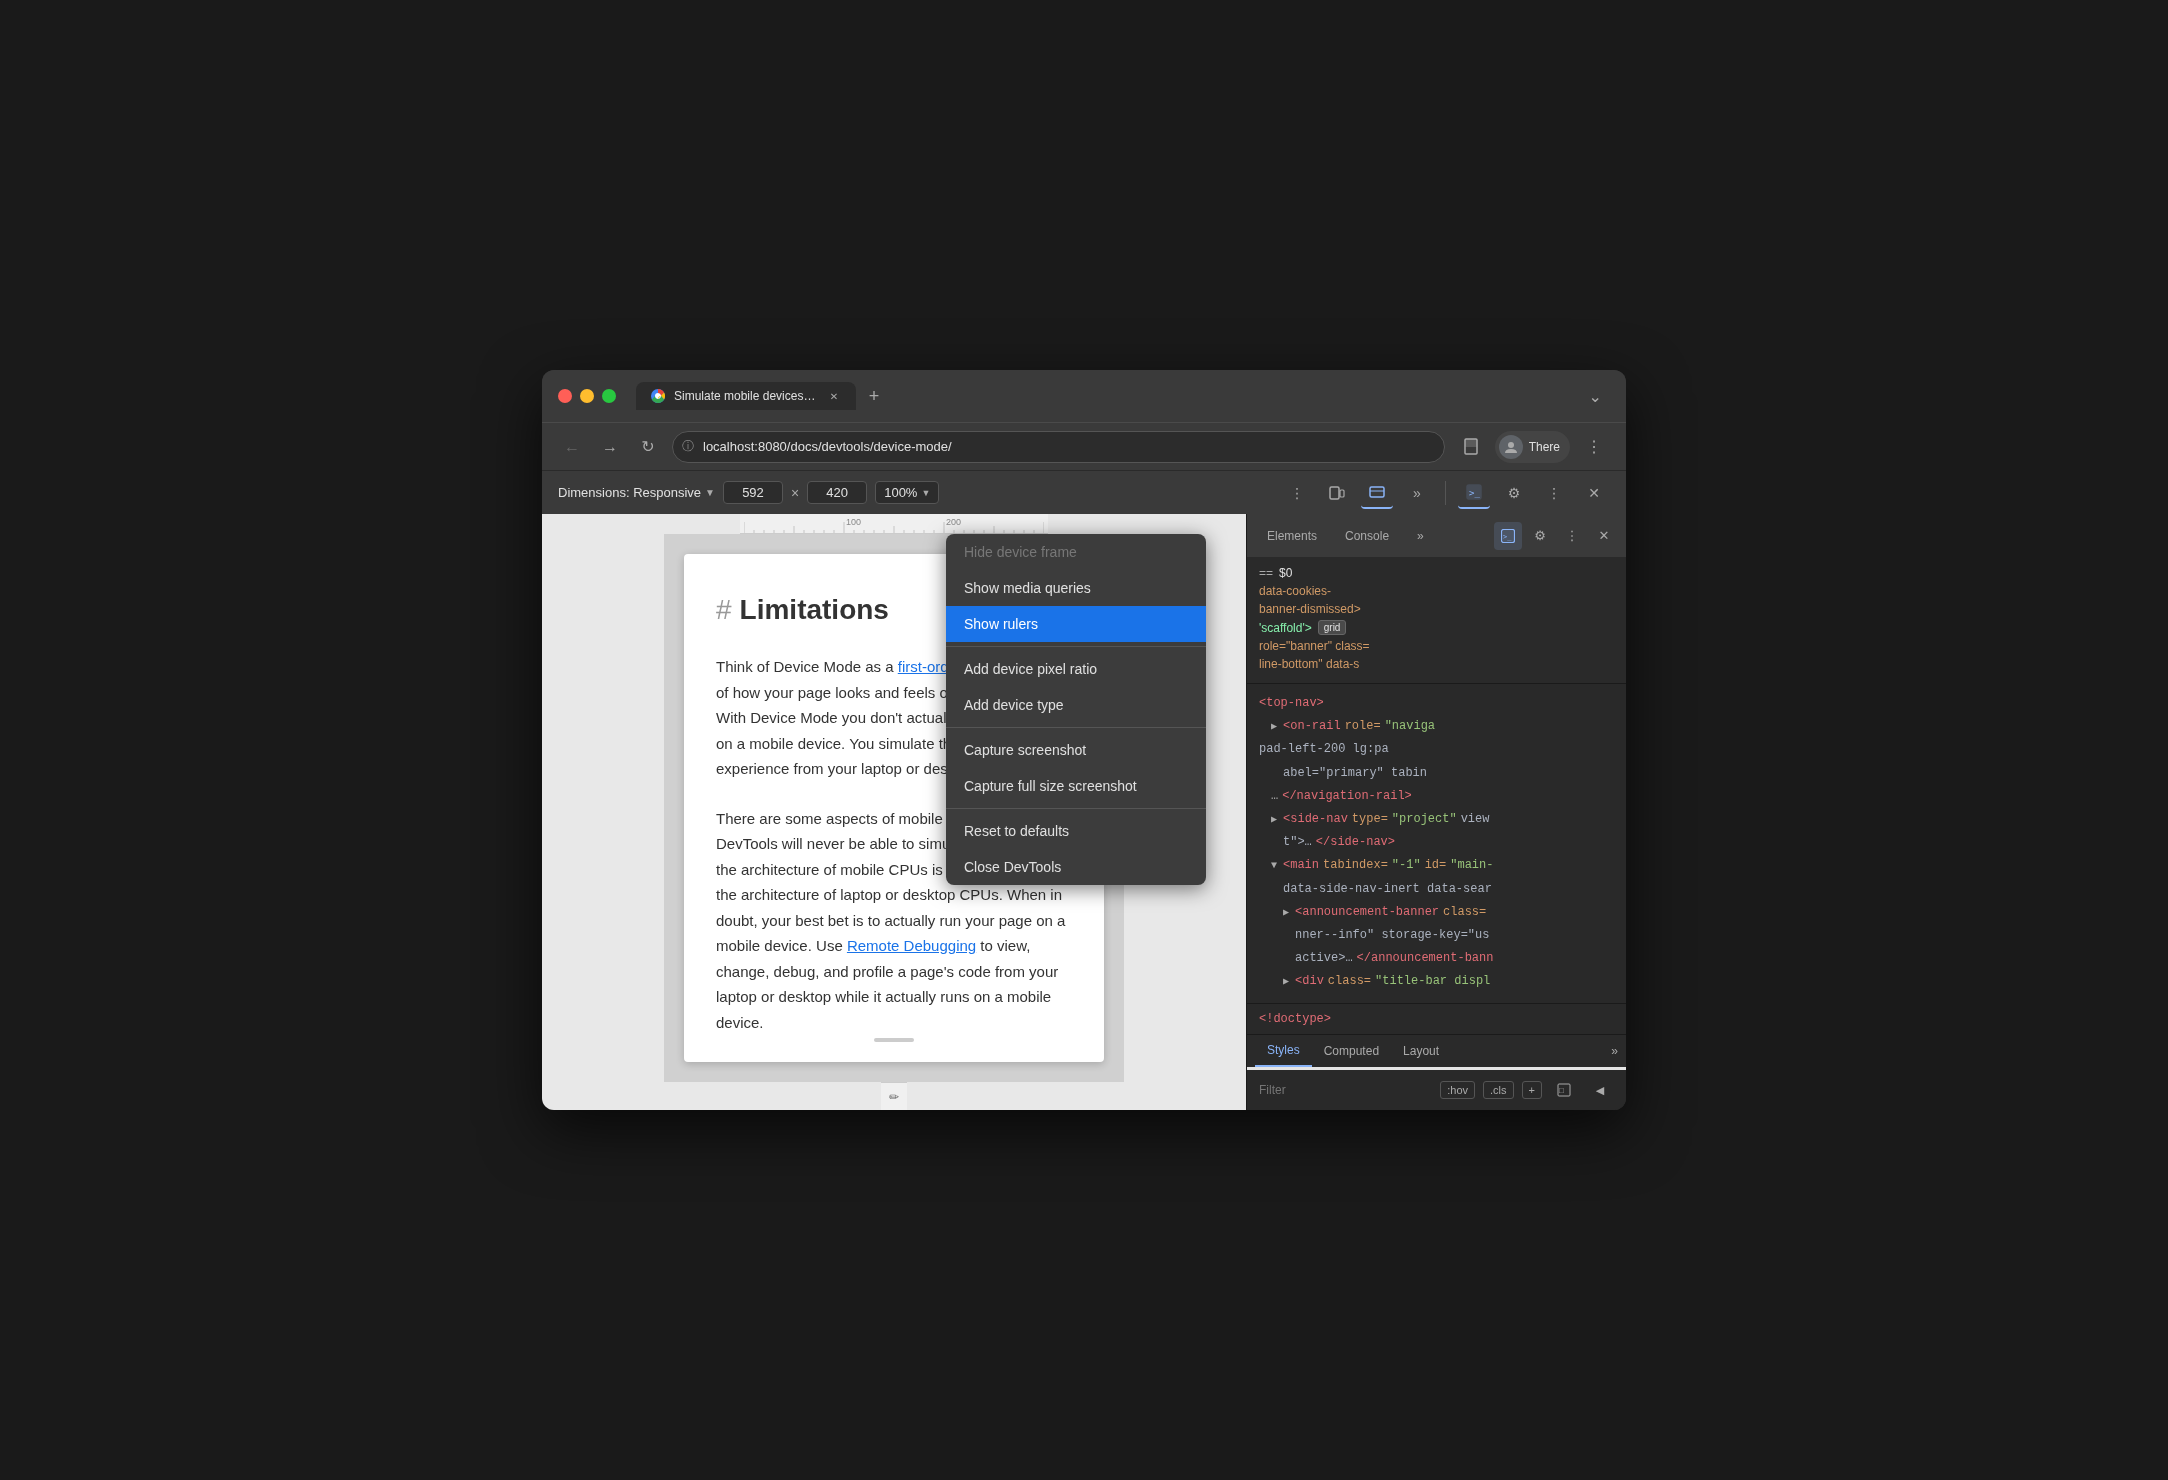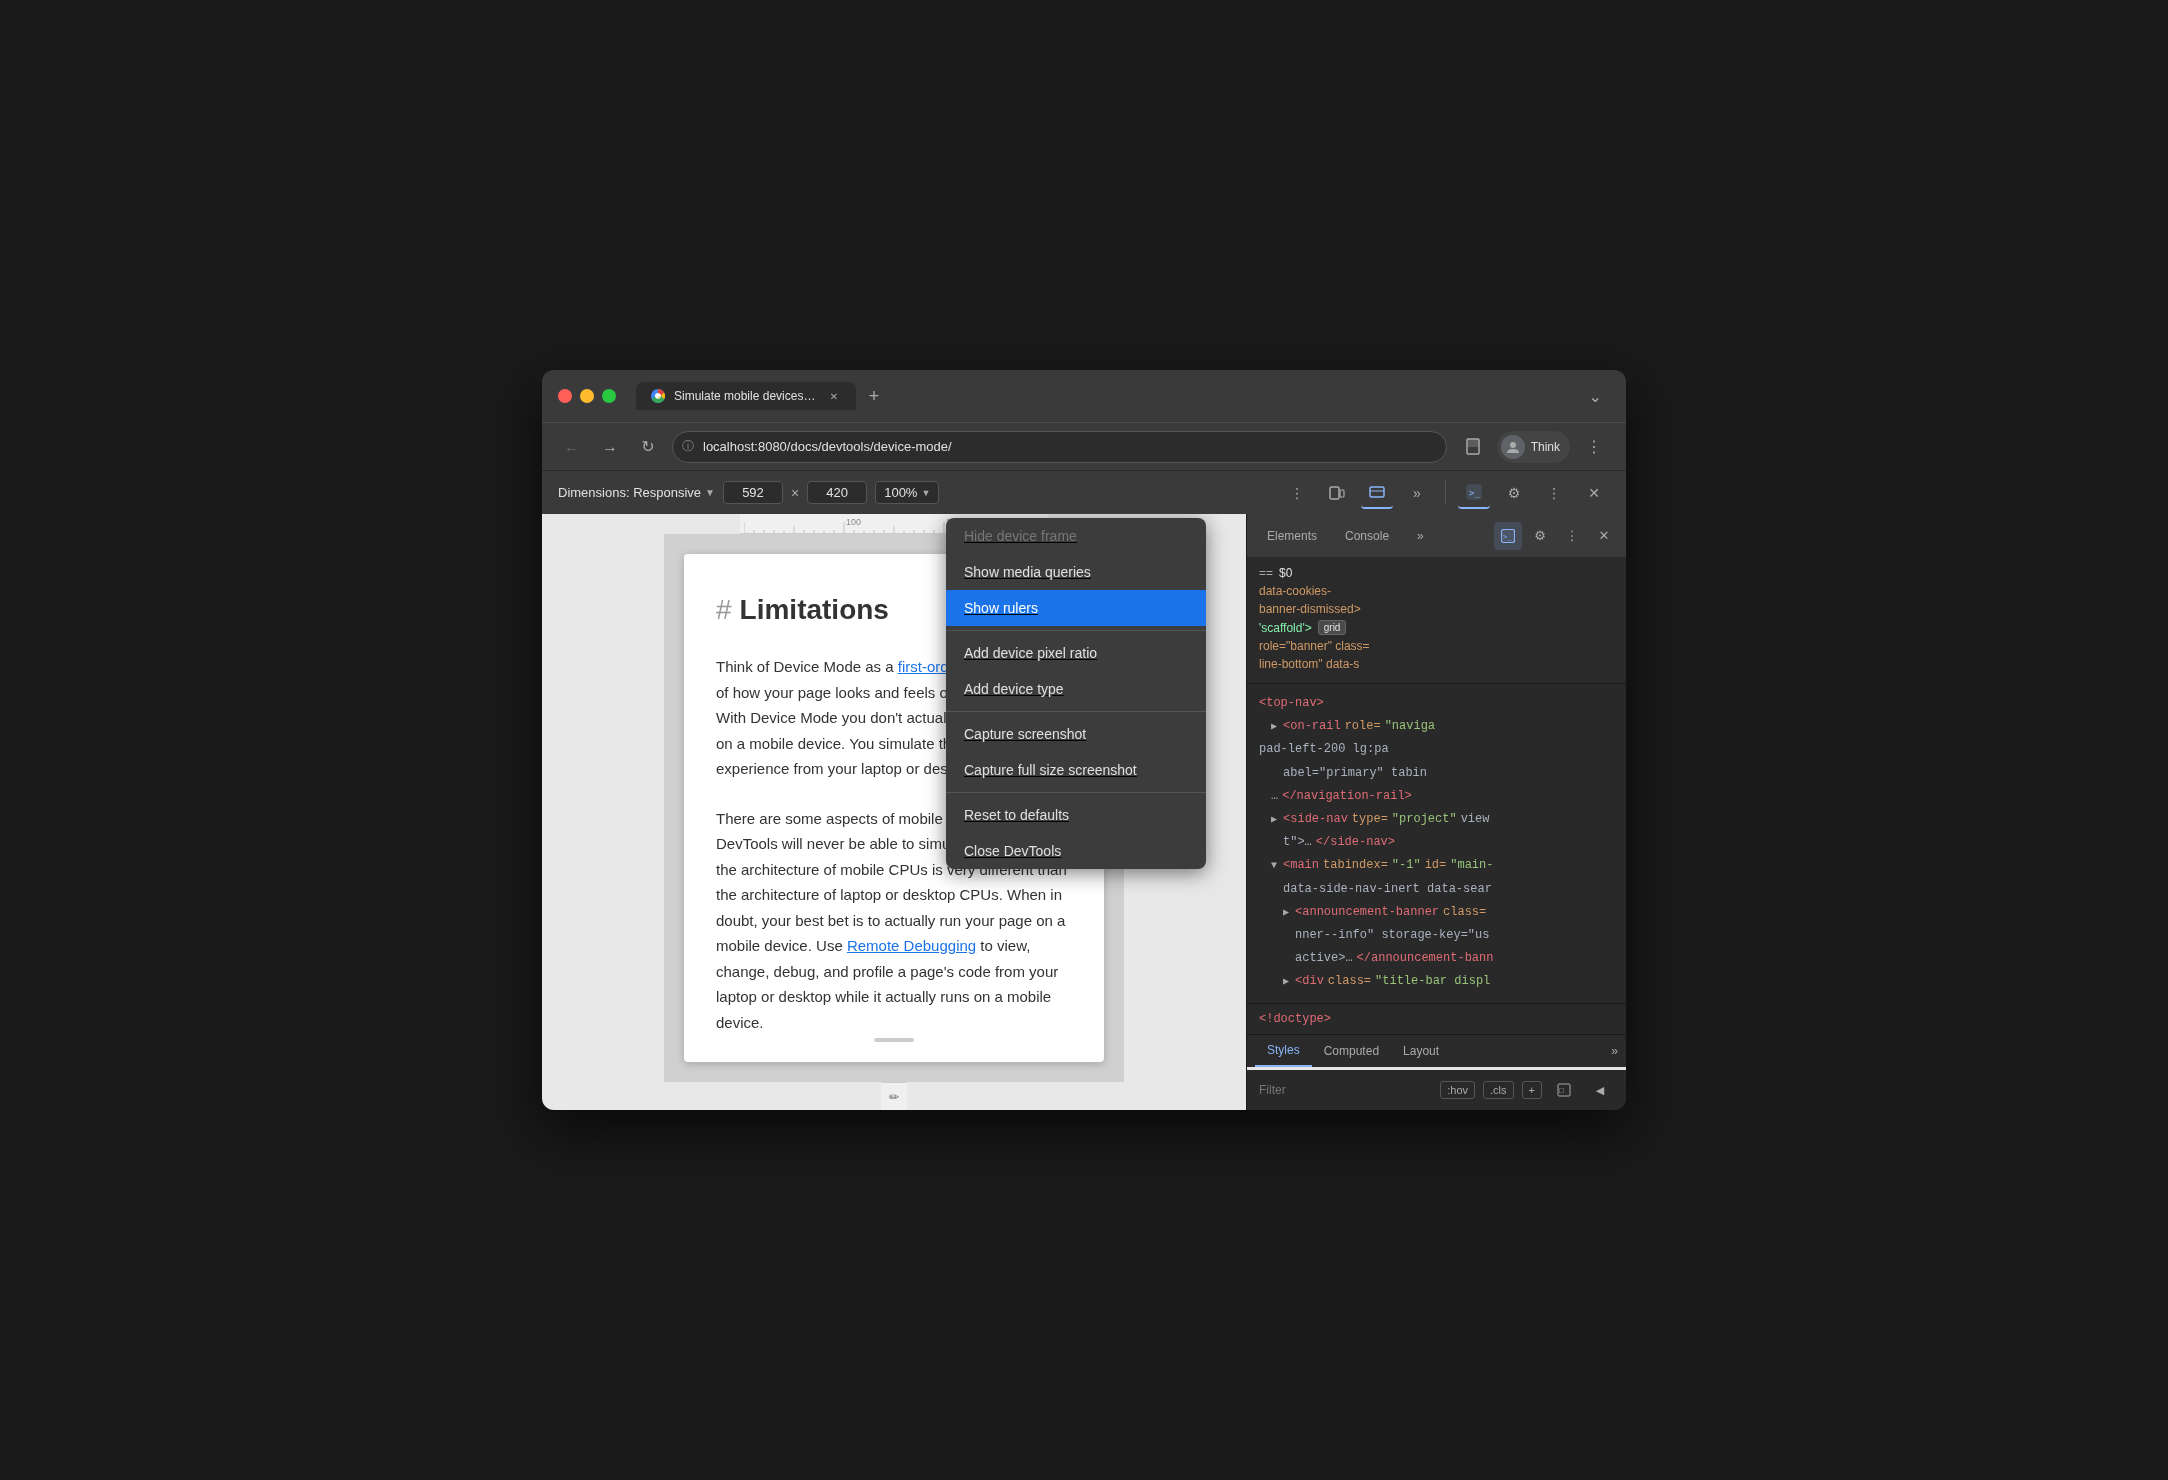--- a/index.html
+++ b/index.html
@@ -590,21 +590,21 @@
           <rect x="3" y="1" width="12" height="8" rx="1" fill="#aaa" opacity="0.3"></rect>
         </svg>
       </div>
       <div class="profile-btn">
         <div class="profile-avatar">
           <svg width="14" height="14" viewBox="0 0 14 14">
               <circle cx="7" cy="5" r="3" fill="#aaa"></circle>
               <path d="M1 13 Q1 9 7 9 Q13 9 13 13" fill="#aaa"></path>
             </svg>
         </div>
-        <span class="profile-name">Think</span>
+        <span class="profile-name">There</span>
       </div>
       <div class="address-bar-btn">⋮</div>
     </div>
   </div>
 
   <div class="devtools-toolbar">
     <span class="dimensions-label">
       <span>Dimensions: Responsive</span>
       <span style="font-size:10px;color:#aaa;">▼</span>
     </span>
@@ -756,21 +756,21 @@
             <span>There are some aspects of mobile devices that DevTools will never be able to simulate. For example, the architecture of mobile CPUs is very different than the architecture of laptop or desktop CPUs. When in doubt, your best bet is to actually run your page on a mobile device. Use </span><a href="#">Remote Debugging</a><span> to view, change, debug, and profile a page's code from your laptop or desktop while it actually runs on a mobile device.</span>
           </p>
           <div class="scroll-indicator"></div>
         </div>
       </div>
 
       <div class="page-bottom-bar">
         <div class="page-bottom-btn">✏</div>
       </div>
 
-      <div class="dropdown-menu" style="position:absolute;top:4px;right:40px;text-decoration:underline;">
+      <div class="dropdown-menu" style="position:absolute;top:20px;right:40px;">
         <div class="menu-item disabled">
           <span>Hide device frame</span>
         </div>
         <div class="menu-item">
           <span>Show media queries</span>
         </div>
         <div class="menu-item selected">
           <span>Show rulers</span>
         </div>
         <div class="menu-divider"></div>

